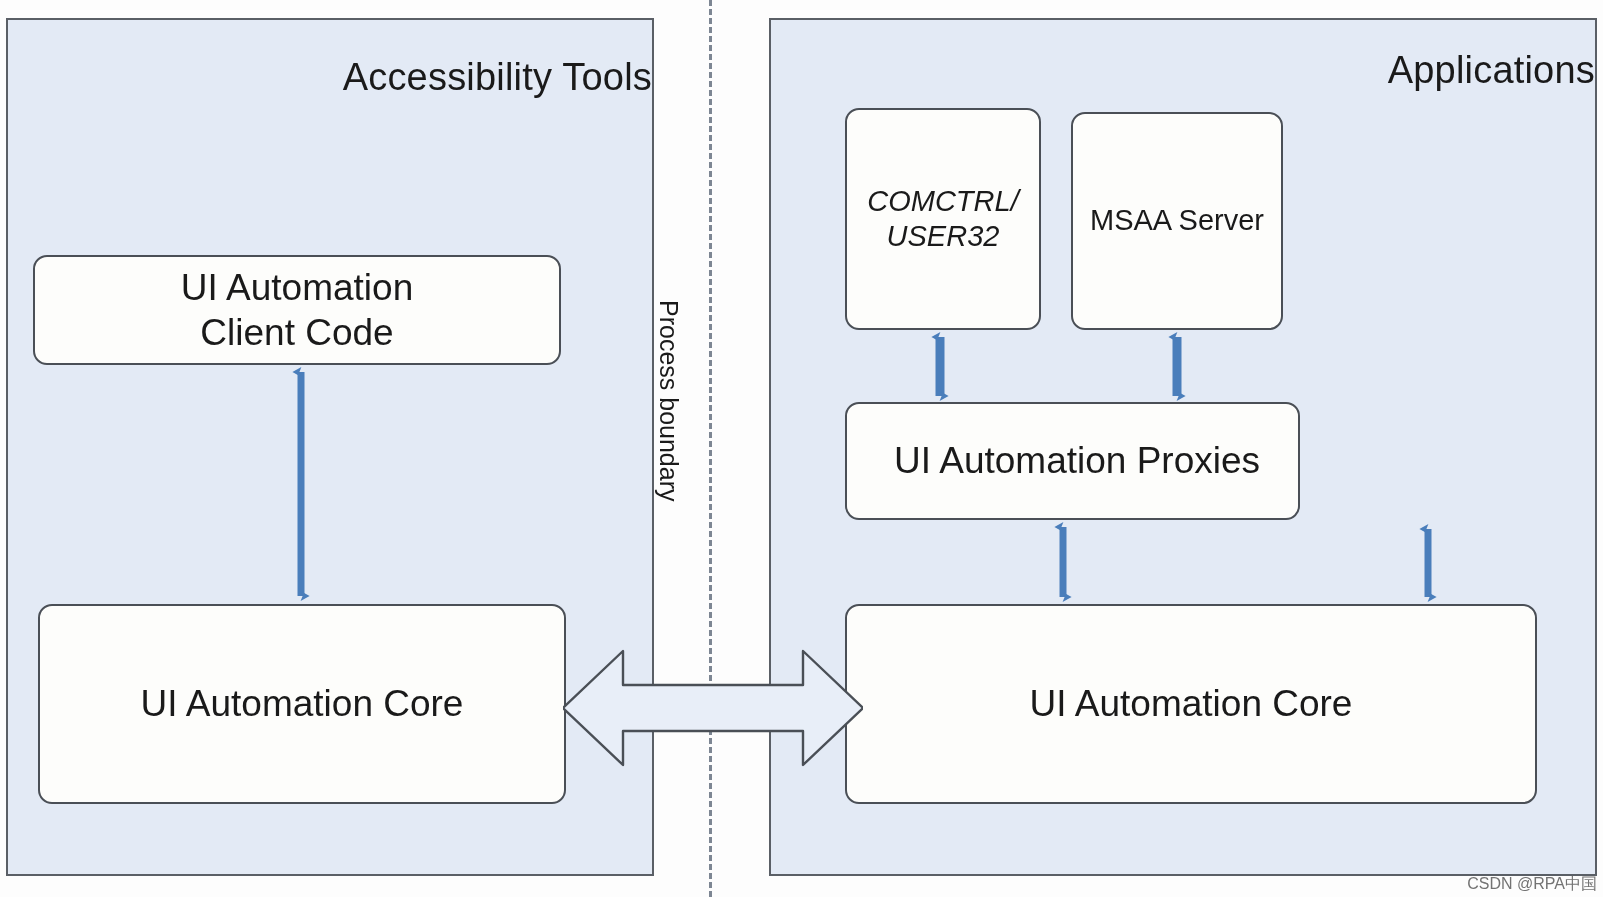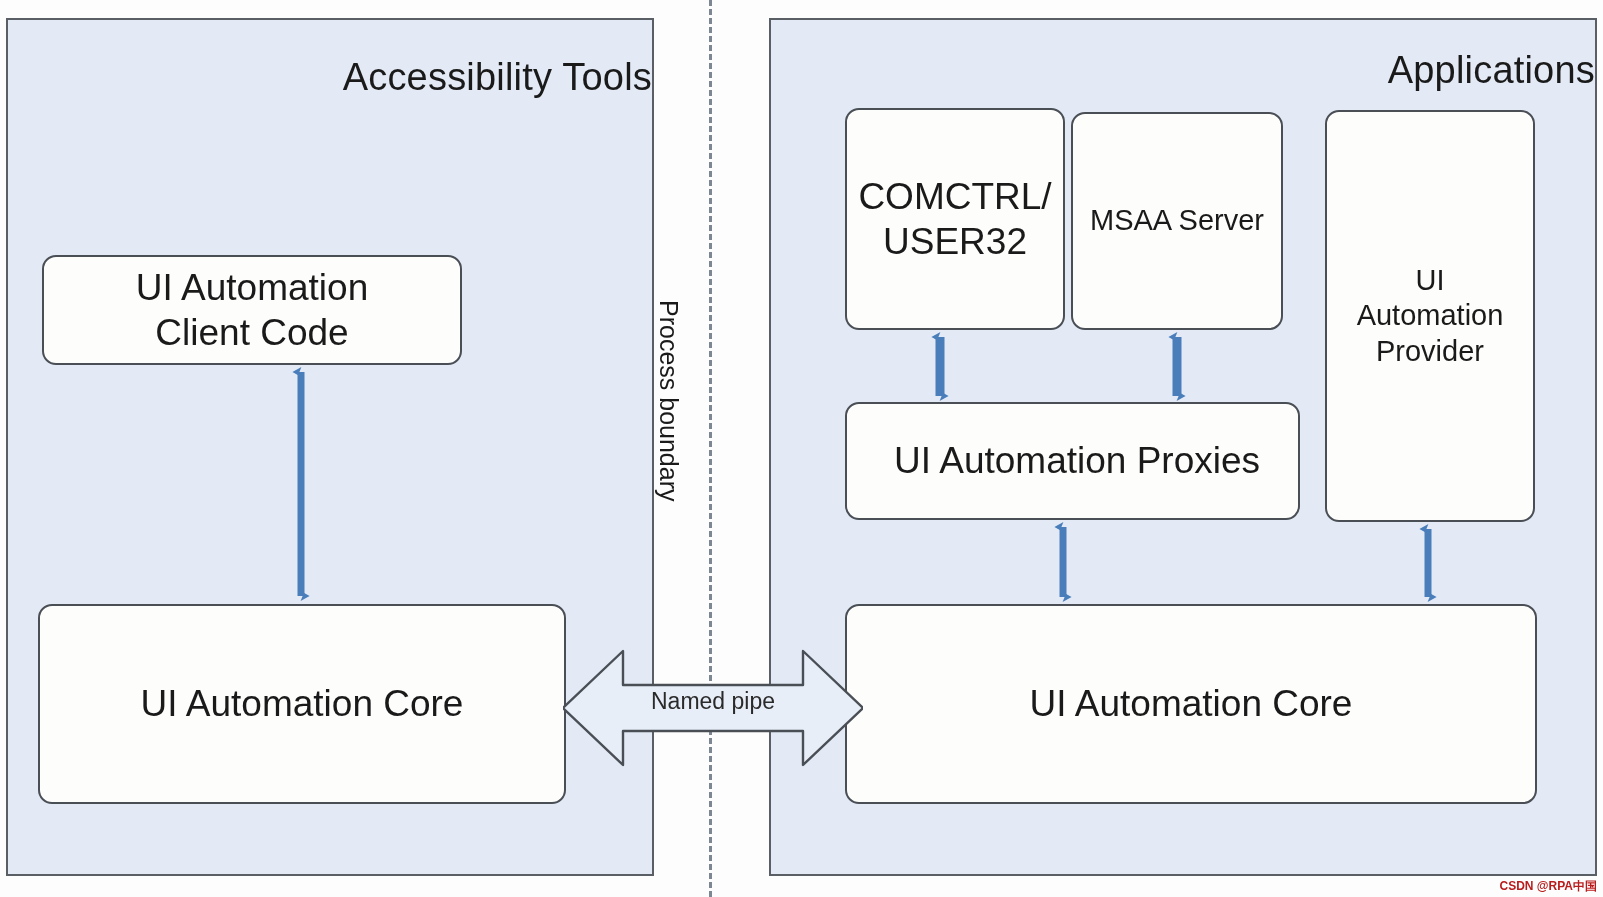--- a/index.html
+++ b/index.html
@@ -51,24 +51,24 @@
     display: flex;
     align-items: center;
     justify-content: center;
     text-align: center;
     color: #1a1a1a;
     line-height: 1.22;
     padding: 4px 8px;
   }
   .node span { display: block; white-space: pre-line; }
 
-  #node-client-code       { left: 42px;  top: 255px; width: 420px; height: 110px; font-size: 37px; }
+  #node-client-code       { left: 33px;  top: 255px; width: 528px; height: 110px; font-size: 37px; }
   #node-core-left         { left: 38px;  top: 604px; width: 528px; height: 200px; font-size: 37px; }
 
-  #node-comctrl           { left: 845px;  top: 108px; width: 220px; height: 222px; font-size: 37px; }
+  #node-comctrl           { left: 845px;  top: 108px; width: 196px; height: 222px; font-size: 29px; font-style: italic; }
   #node-msaa              { left: 1071px; top: 112px; width: 212px; height: 218px; font-size: 29px; }
   #node-provider          { left: 1325px; top: 110px; width: 210px; height: 412px; font-size: 29px; }
   #node-proxies           { left: 845px;  top: 402px; width: 455px; height: 118px; font-size: 37px; padding-left: 17px; }
   #node-core-right        { left: 845px;  top: 604px; width: 692px; height: 200px; font-size: 37px; }
 
   
   #process-boundary-line {
     position: absolute;
     left: 709px;
     top: 0px;
@@ -114,24 +114,23 @@
     font-size: 23px;
     color: #2a2a2a;
     white-space: nowrap;
   }
 
   
   #watermark {
     position: absolute;
     right: 6px;
     bottom: 2px;
-    font-size: 12px;
-    color: #b91c1c;
-    white-space: nowrap;
-    font-weight: bold;
+    font-size: 16px;
+    color: #737373;
+    white-space: nowrap;
   }
 </style>
 </head>
 <body>
 
 <div id="canvas">
 
   <div class="panel" id="panel-accessibility">
     <div class="panel-title">Accessibility Tools</div>
   </div>
@@ -154,25 +153,20 @@
 
   <div class="node" id="node-comctrl">
     <span>COMCTRL/
 USER32</span>
   </div>
 
   <div class="node" id="node-msaa">
     <span>MSAA Server</span>
   </div>
 
-  <div class="node" id="node-provider">
-    <span>UI
-Automation
-Provider</span>
-  </div>
 
   <div class="node" id="node-proxies">
     <span>UI Automation Proxies</span>
   </div>
 
   <div class="node" id="node-core-right">
     <span>UI Automation Core</span>
   </div>
 
   <svg id="arrow-layer" viewBox="0 0 1603 897">
@@ -199,17 +193,16 @@
     </g>
 
     <g>
       <line x1="1428" y1="529" x2="1428" y2="597" stroke="#4a7ebb" stroke-width="7" marker-start="url(#ah-up)" marker-end="url(#ah-up)"></line>
     </g>
   </svg>
 
   <svg id="named-pipe-arrow" viewBox="0 0 300 126">
     <polygon points="0,63 60,6 60,40 240,40 240,6 300,63 240,120 240,86 60,86 60,120" fill="#e8eef8" stroke="#4a4f56" stroke-width="2.4" stroke-linejoin="round"></polygon>
   </svg>
-  <div id="named-pipe-label">Named pipe</div>
 
   <div id="watermark">CSDN @RPA中国</div>
 
 </div>
 
 </body></html>

